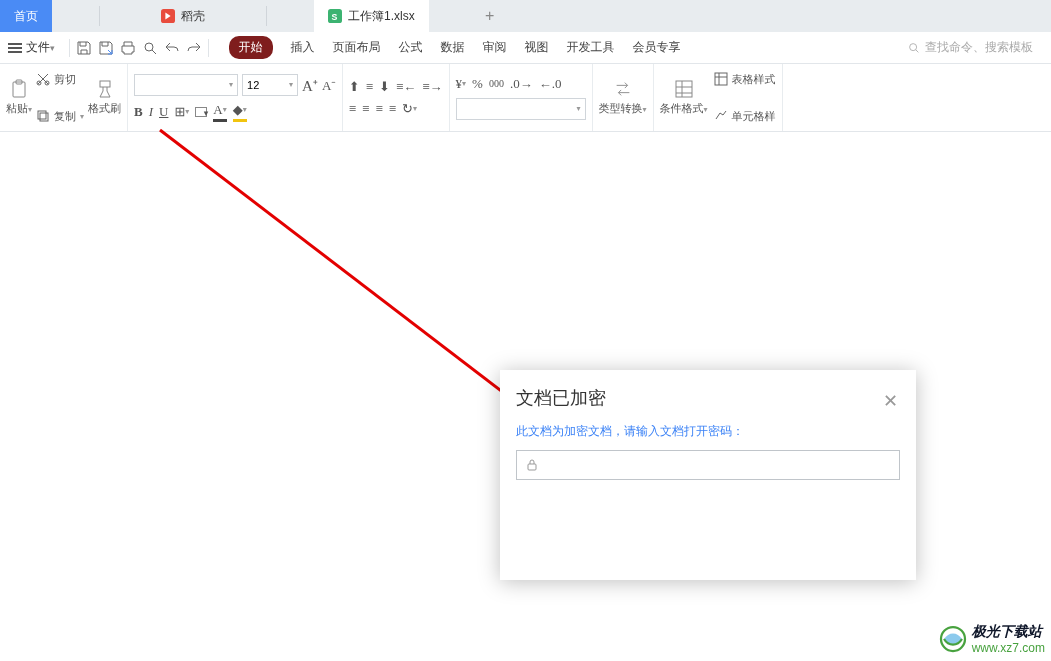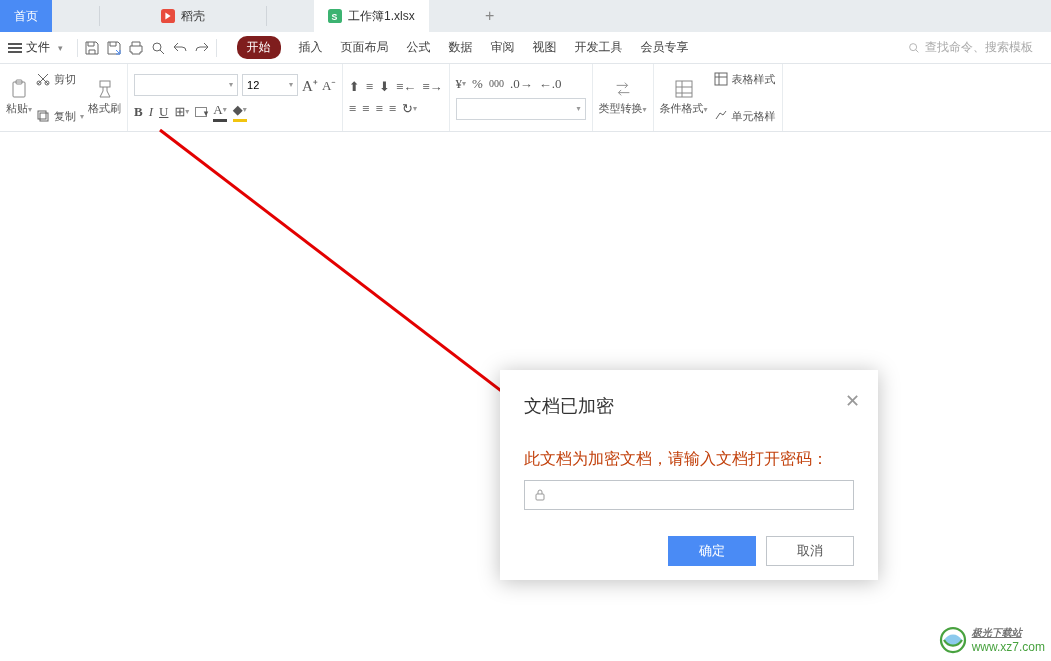--- a/index.html
+++ b/index.html
@@ -9,21 +9,21 @@
 .tab { display: flex; align-items: center; height: 32px; padding: 0 14px; font-size: 12px; color: #333; cursor: pointer; }
 .tab.home { background: #4a8bf5; color: #fff; }
 .tab-sep { width: 1px; height: 20px; background: #d0d5da; }
 .tab .ico { width: 14px; height: 14px; margin-right: 6px; display: inline-flex; }
 .tab.active { background: #fff; }
 .new-tab { width: 28px; display: flex; justify-content: center; font-size: 16px; color: #888; }
 
 .menubar { display: flex; align-items: center; height: 32px; border-bottom: 1px solid #e2e6ea; padding: 0 8px; }
 .ham { display: flex; flex-direction: column; justify-content: center; gap: 2px; width: 14px; height: 14px; margin-right: 4px; }
 .ham span { height: 2px; background: #555; }
-.file-lbl { font-size: 12px; color: #333; margin-right: 8px; }
+.file-lbl { font-size: 12px; color: #333; margin-right: 0; }
 .chev { font-size: 9px; color: #888; margin-right: 8px; }
 .vdiv { width: 1px; height: 18px; background: #e0e4e8; margin: 0 6px; }
 .qa-icons { display: flex; gap: 6px; }
 .qa-icons svg { width: 16px; height: 16px; }
 .menu-items { display: flex; gap: 18px; margin-left: 14px; font-size: 12px; color: #444; align-items: center; }
 .menu-items .pill { background: #7f1d1d; color: #fff; padding: 3px 10px; border-radius: 10px; }
 .search { margin-left: auto; margin-right: 10px; display: flex; align-items: center; font-size: 12px; color: #aaa; }
 .search svg { width: 14px; height: 14px; margin-right: 4px; }
 
 .toolbar { display: flex; height: 68px; border-bottom: 1px solid #e2e6ea; }
@@ -37,37 +37,37 @@
 .font-row { display: flex; gap: 4px; align-items: center; }
 .combo { border: 1px solid #d0d5da; background: #fff; height: 22px; display: flex; align-items: center; padding: 0 4px; font-size: 11px; }
 .combo.name { width: 104px; }
 .combo.size { width: 56px; }
 .btns-row { display: flex; gap: 6px; margin-top: 6px; align-items: center; }
 .ico-btn { font-size: 13px; color: #555; font-family: serif; display: flex; align-items: center; }
 .color-bar { border-bottom: 3px solid; padding-bottom: 1px; }
 
 .canvas { position: absolute; top: 132px; left: 0; right: 0; bottom: 0; background: #fff; }
 
-.dialog { position: absolute; left: 500px; top: 370px; width: 378px; height: 210px; background: #fff; box-shadow: 0 2px 20px rgba(0,0,0,.25); padding: 24px; }
+.dialog { position: absolute; left: 500px; top: 370px; width: 416px; height: 210px; background: #fff; box-shadow: 0 2px 20px rgba(0,0,0,.25); padding: 16px; }
 .dialog h2 { font-size: 18px; font-weight: 400; color: #333; }
 .dialog .close { position: absolute; right: 18px; top: 20px; font-size: 18px; color: #999; cursor: pointer; }
-.dialog .msg { font-size: 16px; color: #c2410c; margin-top: 31px; }
+.dialog .msg { font-size: 12px; color: #3b82f6; margin-top: 13px; }
 .pw-field { display: flex; align-items: center; border: 1px solid #c0c5ca; height: 30px; margin-top: 10px; padding: 0 8px; }
 .pw-field svg { width: 14px; height: 14px; }
 .pw-field input { border: none; outline: none; flex: 1; margin-left: 6px; font-size: 13px; }
 .dlg-btns { display: flex; gap: 10px; justify-content: flex-end; margin-top: 26px; }
 .dlg-btns button { width: 88px; height: 30px; font-size: 13px; border: 1px solid #c0c5ca; background: #fff; color: #555; cursor: pointer; }
 .dlg-btns button.primary { background: #4a8bf5; color: #fff; border-color: #4a8bf5; }
 
 .arrow-svg { position: absolute; left: 150px; top: 120px; pointer-events: none; }
 
 .watermark { position: absolute; right: 6px; bottom: 6px; display: flex; align-items: center; }
 .watermark .logo { width: 30px; height: 30px; }
 .wm-txt { display: flex; flex-direction: column; margin-left: 4px; }
-.wm-txt .t1 { font-size: 10px; color: #737373; font-weight: bold; font-style: italic; text-decoration: underline; }
+.wm-txt .t1 { font-size: 14px; color: #0f172a; font-weight: bold; font-style: italic; }
 .wm-txt .t2 { font-size: 12px; color: #48a23f; }
 </style>
 </head>
 <body>
 
 <div class="tabs">
   <div class="tab home">首页</div>
   <div class="tab-sep"></div>
   <div class="tab">
     <span class="ico">
@@ -291,24 +291,20 @@
   <h2>文档已加密</h2>
   <span class="close">✕</span>
   <div class="msg">此文档为加密文档，请输入文档打开密码：</div>
   <div class="pw-field">
     <svg viewBox="0 0 14 14">
         <rect x="3" y="6" width="8" height="6" rx="1" fill="none" stroke="#999"></rect>
         <path fill="none" stroke="#999" d="M5 6V4a2 2 0 014 0v2"></path>
       </svg>
     <input type="password" style="">
   </div>
-  <div class="dlg-btns">
-    <button class="primary">确定</button>
-    <button>取消</button>
-  </div>
 </div>
 
 <div class="watermark">
   <svg class="logo" viewBox="0 0 40 40">
     <path d="M20 4a16 16 0 100 32 16 16 0 000-32z" fill="none" stroke="#48a23f" stroke-width="3"></path>
     <path d="M8 20c6-10 18-10 24 0-6 10-18 10-24 0z" fill="#5bb4e5" opacity="0.7"></path>
     <path d="M8 20c6 10 18 10 24 0" fill="none" stroke="#48a23f" stroke-width="3"></path>
   </svg>
   <div class="wm-txt">
     <span class="t1">极光下载站</span>

